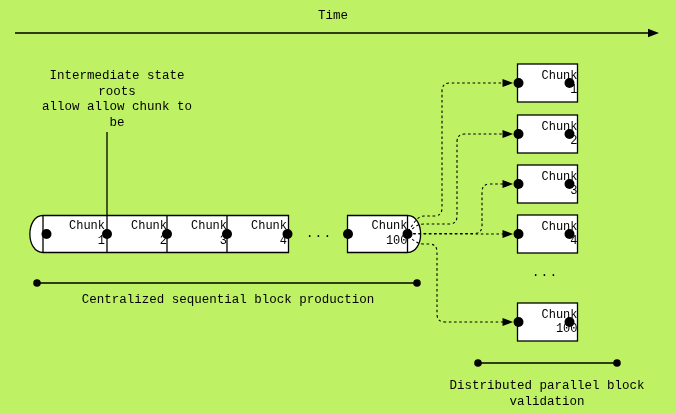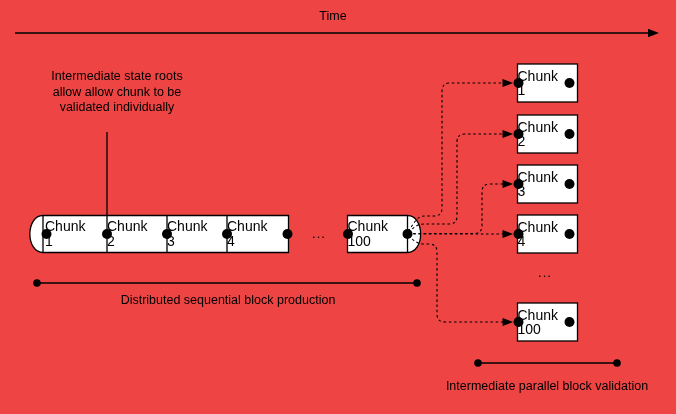--- a/index.html
+++ b/index.html
@@ -1,23 +1,23 @@
 <!DOCTYPE html>
 <html><head>
 <meta charset="utf-8">
 <style>
   html,body{margin:0;padding:0;background:#ffffff;}
   #stage{
-    position:relative;width:676px;height:414px;background:#ef4444;
-    font-family:Liberation Sans, sans-serif;
+    position:relative;width:676px;height:414px;background:#bef264;
+    font-family:Liberation Mono, monospace;
     color:#000000;overflow:hidden;
   }
   #gfx{position:absolute;left:0;top:0;}
   .lbl{position:absolute;text-align:center;font-size:12.5px;line-height:15.5px;color:#000;}
-  .chunk-lbl{position:absolute;text-align:left;font-size:14px;line-height:14.5px;color:#000;}
+  .chunk-lbl{position:absolute;text-align:right;font-size:12px;line-height:14.5px;color:#000;}
   .dots-lbl{position:absolute;text-align:center;font-size:13px;line-height:13px;color:#000;letter-spacing:1px;}
 </style>
 </head>
 <body>
 
 <div id="stage">
 
   <svg id="gfx" width="676" height="414" viewBox="0 0 676 414">
 
     <g>
@@ -93,21 +93,20 @@
       <circle cx="478" cy="363" r="3.8" fill="#000"></circle>
       <circle cx="617" cy="363" r="3.8" fill="#000"></circle>
     </g>
   </svg>
 
   <div class="lbl" style="left:303px;top:9px;width:60px">Time</div>
 
   <div class="lbl" style="left:35px;top:69px;width:164px">
     <div>Intermediate state roots</div>
     <div>allow allow chunk to be</div>
-    <div>validated individually</div>
   </div>
 
   <div class="chunk-lbl" style="left:45px;top:219px;width:60px">
     <div>Chunk</div>
     <div>1</div>
   </div>
   <div class="chunk-lbl" style="left:107px;top:219px;width:60px">
     <div>Chunk</div>
     <div>2</div>
   </div>
@@ -117,21 +116,21 @@
   </div>
   <div class="chunk-lbl" style="left:227px;top:219px;width:60px">
     <div>Chunk</div>
     <div>4</div>
   </div>
   <div class="dots-lbl" style="left:305px;top:227px;width:28px">...</div>
   <div class="chunk-lbl" style="left:347.5px;top:219px;width:60px">
     <div>Chunk</div>
     <div>100</div>
   </div>
-  <div class="lbl" style="left:78px;top:293px;width:300px">Distributed sequential block production</div>
+  <div class="lbl" style="left:78px;top:293px;width:300px">Centralized sequential block production</div>
 
   <div class="chunk-lbl" style="left:517.5px;top:68.5px;width:60px">
     <div>Chunk</div>
     <div>1</div>
   </div>
   <div class="chunk-lbl" style="left:517.5px;top:119.5px;width:60px">
     <div>Chunk</div>
     <div>2</div>
   </div>
   <div class="chunk-lbl" style="left:517.5px;top:169.5px;width:60px">
@@ -140,15 +139,15 @@
   </div>
   <div class="chunk-lbl" style="left:517.5px;top:219.5px;width:60px">
     <div>Chunk</div>
     <div>4</div>
   </div>
   <div class="dots-lbl" style="left:531px;top:266px;width:28px">...</div>
   <div class="chunk-lbl" style="left:517.5px;top:307.5px;width:60px">
     <div>Chunk</div>
     <div>100</div>
   </div>
-  <div class="lbl" style="left:427px;top:379px;width:240px">Intermediate parallel block validation</div>
+  <div class="lbl" style="left:427px;top:379px;width:240px">Distributed parallel block validation</div>
 
 </div>
 
 </body></html>

